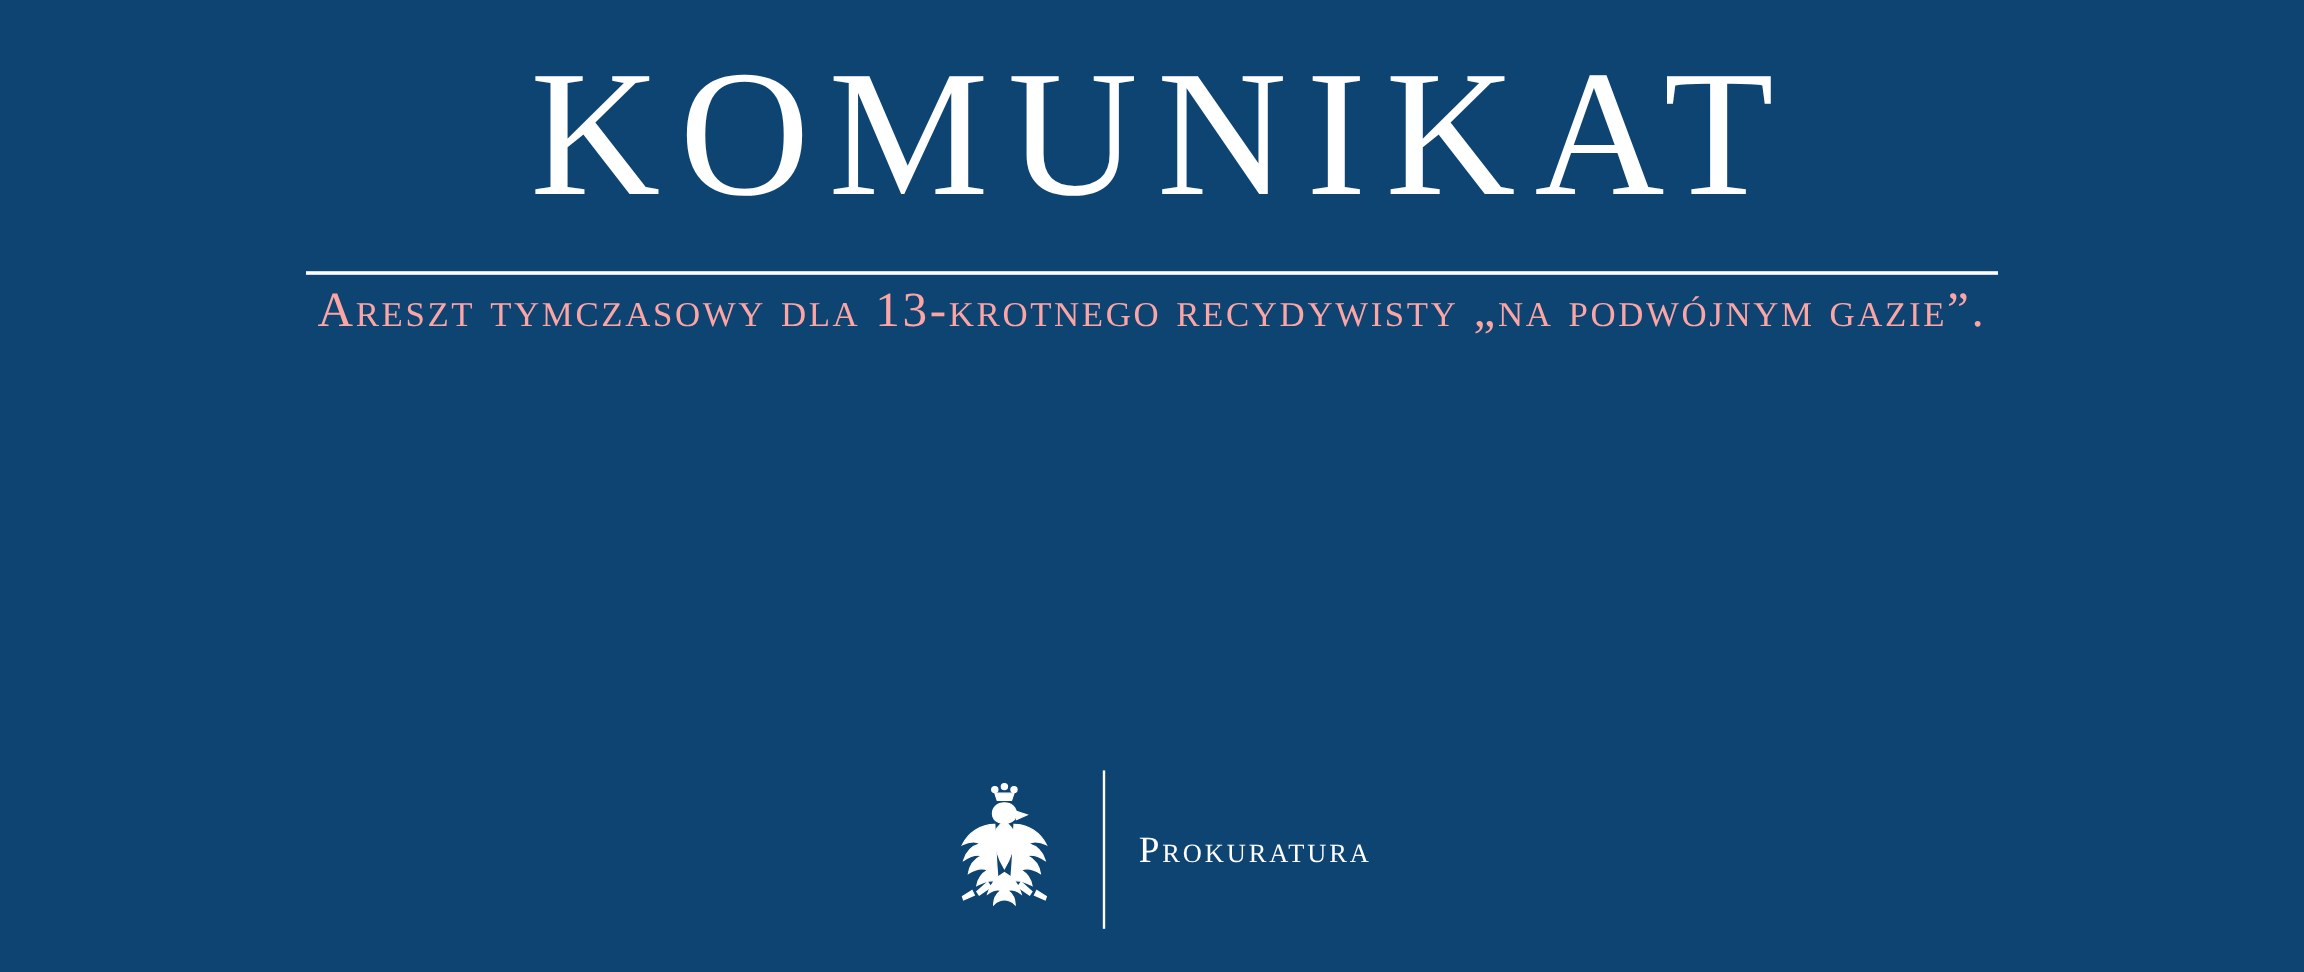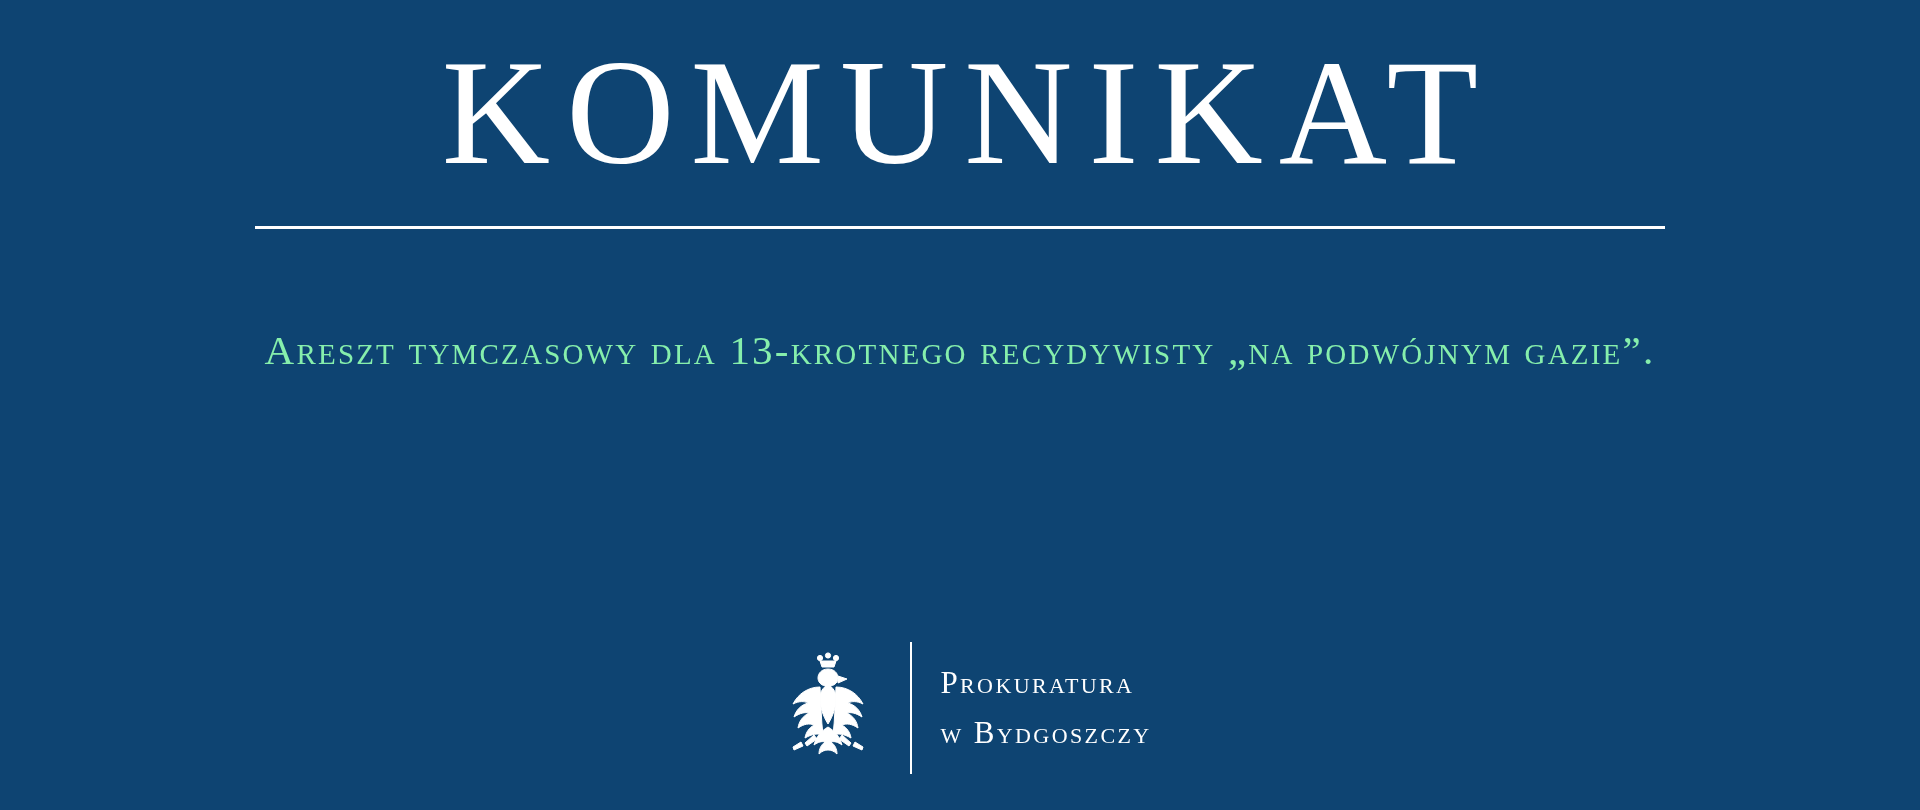--- a/index.html
+++ b/index.html
@@ -34,23 +34,22 @@
     text-align: center;
     white-space: nowrap;
   }
   .divider {
     margin-top: 30px;
     width: 1410px;
     height: 3px;
     background: #ffffff;
   }
   .subtitle {
-    margin-top: 92px;
     width: 1450px;
-    color: #86efac;
+    color: #fca5a5;
     font-family: "Liberation Serif", serif;
     font-size: 41px;
     line-height: 1.45;
     letter-spacing: 2.2px;
     text-align: center;
     font-variant: small-caps;
   }
   .footer {
     position: absolute;
     left: 0;
@@ -121,17 +120,16 @@
           <path d="M33 99 l-8 5 l1 3 l9 -4 z"></path>
           <path d="M87 99 l8 5 l-1 3 l-9 -4 z"></path>
         </g>
       </svg>
     </span>
 
     <span class="vbar"></span>
 
     <div class="org">
       <div>Prokuratura</div>
-      <div>w Bydgoszczy</div>
     </div>
 
   </div>
 </div>
 
 </body></html>

